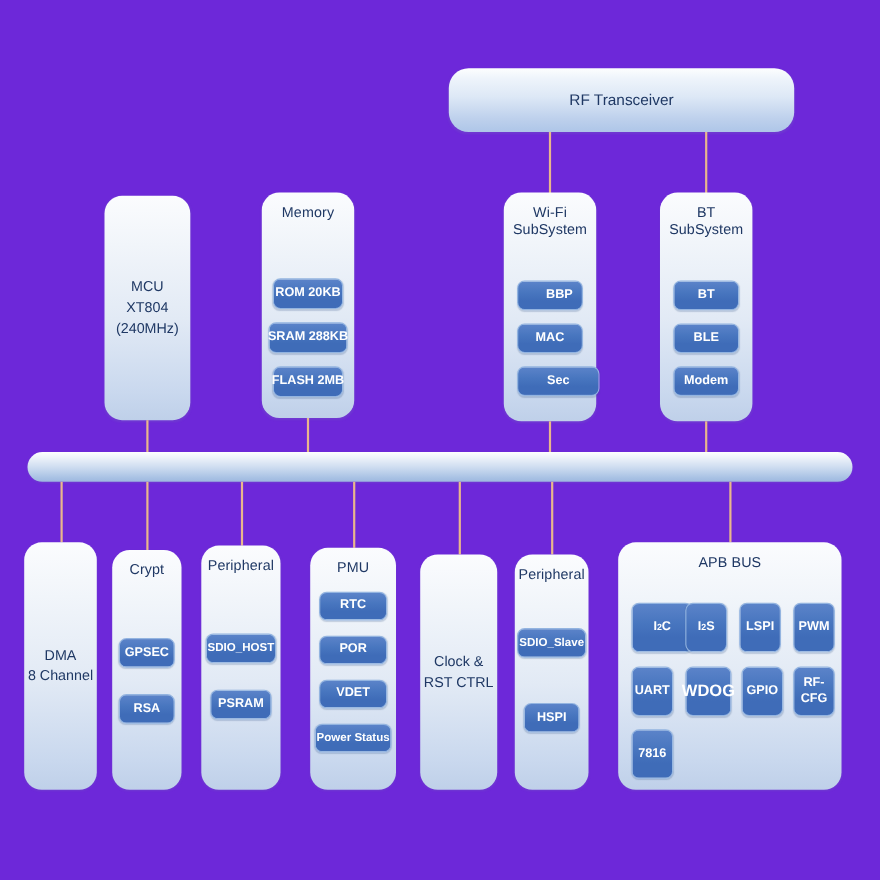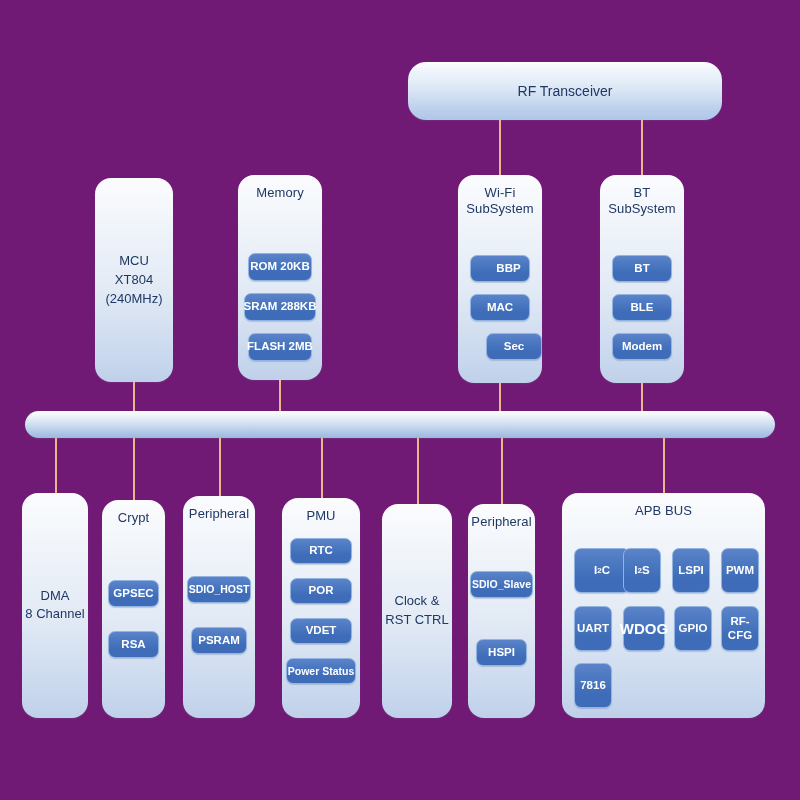--- a/index.html
+++ b/index.html
@@ -11,21 +11,21 @@
   body {
     width: 800px;
     height: 800px;
     font-family: "Liberation Sans", sans-serif;
     overflow: hidden;
   }
   #diagram {
     position: relative;
     width: 800px;
     height: 800px;
-    background: #701a75;
+    background: #6d28d9;
   }
 
   
   .block {
     position: absolute;
     box-sizing: border-box;
     border-radius: 16px;
     background: linear-gradient(to bottom, #fbfcfe 0%, #f1f5fa 22%, #e2eaf5 55%, #c9d8ee 88%, #bfd0e9 100%);
     box-shadow: 0 1px 2px rgba(120,140,170,0.18);
     color: #1f3864;
@@ -124,21 +124,21 @@
     <div class="pill" style="left:10px; top:158px; width:64px; height:28px;">FLASH 2MB</div>
   </div>
 
   <div class="block" style="left:458px; top:175px; width:84px; height:208px;">
     <div class="block-title">
       <span class="ln">Wi-Fi</span>
       <span class="ln">SubSystem</span>
     </div>
     <div class="pill" style="left:12px; top:80px; width:60px; height:27px;padding-left:17px;">BBP</div>
     <div class="pill" style="left:12px; top:119px; width:60px; height:27px;">MAC</div>
-    <div class="pill" style="left:12px; top:158px; width:56px; height:27px;margin-left:16px;">Sec</div>
+    <div class="pill" style="left:12px; top:158px; width:75px; height:27px;">Sec</div>
   </div>
 
   <div class="block" style="left:600px; top:175px; width:84px; height:208px;">
     <div class="block-title">
       <span class="ln">BT</span>
       <span class="ln">SubSystem</span>
     </div>
     <div class="pill" style="left:12px; top:80px; width:60px; height:27px;">BT</div>
     <div class="pill" style="left:12px; top:119px; width:60px; height:27px;">BLE</div>
     <div class="pill" style="left:12px; top:158px; width:60px; height:27px;">Modem</div>

